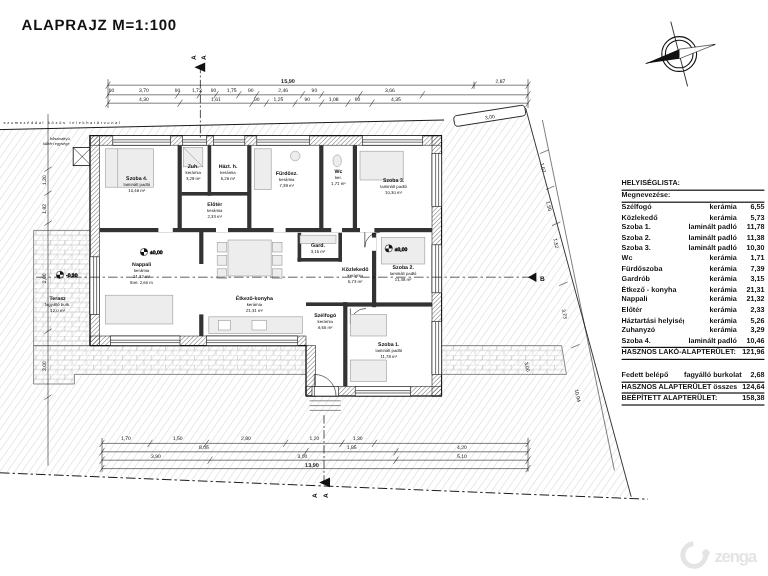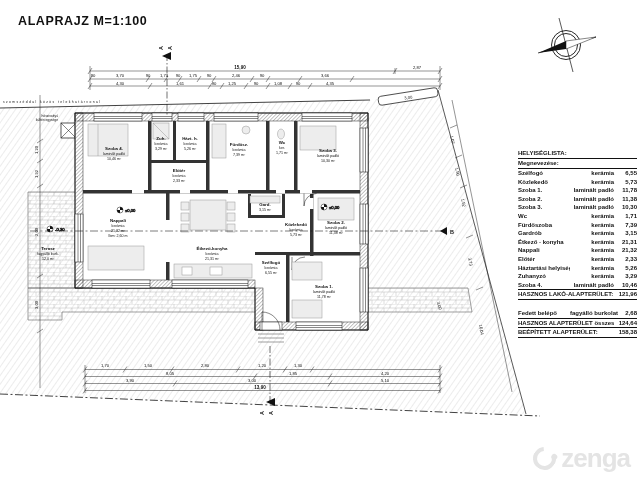--- a/index.html
+++ b/index.html
@@ -26,21 +26,21 @@
   .ruletop{border-top:1px solid #111;}
   .tspacer{height:9px;}
   .ttitle{line-height:9px;height:9px;}
   
   .watermark{position:absolute;right:10px;bottom:6px;display:flex;align-items:center;
              gap:5px;color:#e4e4e4;}
   .wm-icon{width:15px;height:15px;border:4px solid #e4e4e4;border-radius:50%;
            border-top-color:transparent;transform:rotate(40deg);position:relative;}
   .wm-dot{position:absolute;right:-2px;top:-3px;width:6px;height:6px;border-radius:50%;
           background:#e4e4e4;}
-  .wm-text{font-size:26px;font-weight:bold;letter-spacing:-1px;}
+  .wm-text{font-size:14px;font-weight:bold;letter-spacing:-1px;}
 </style>
 </head>
 <body>
 
 <div class="canvas">
 
   <div class="page-title">ALAPRAJZ  M=1:100</div>
 
   <svg width="640" height="480" viewBox="0 0 640 480">
     <defs>

